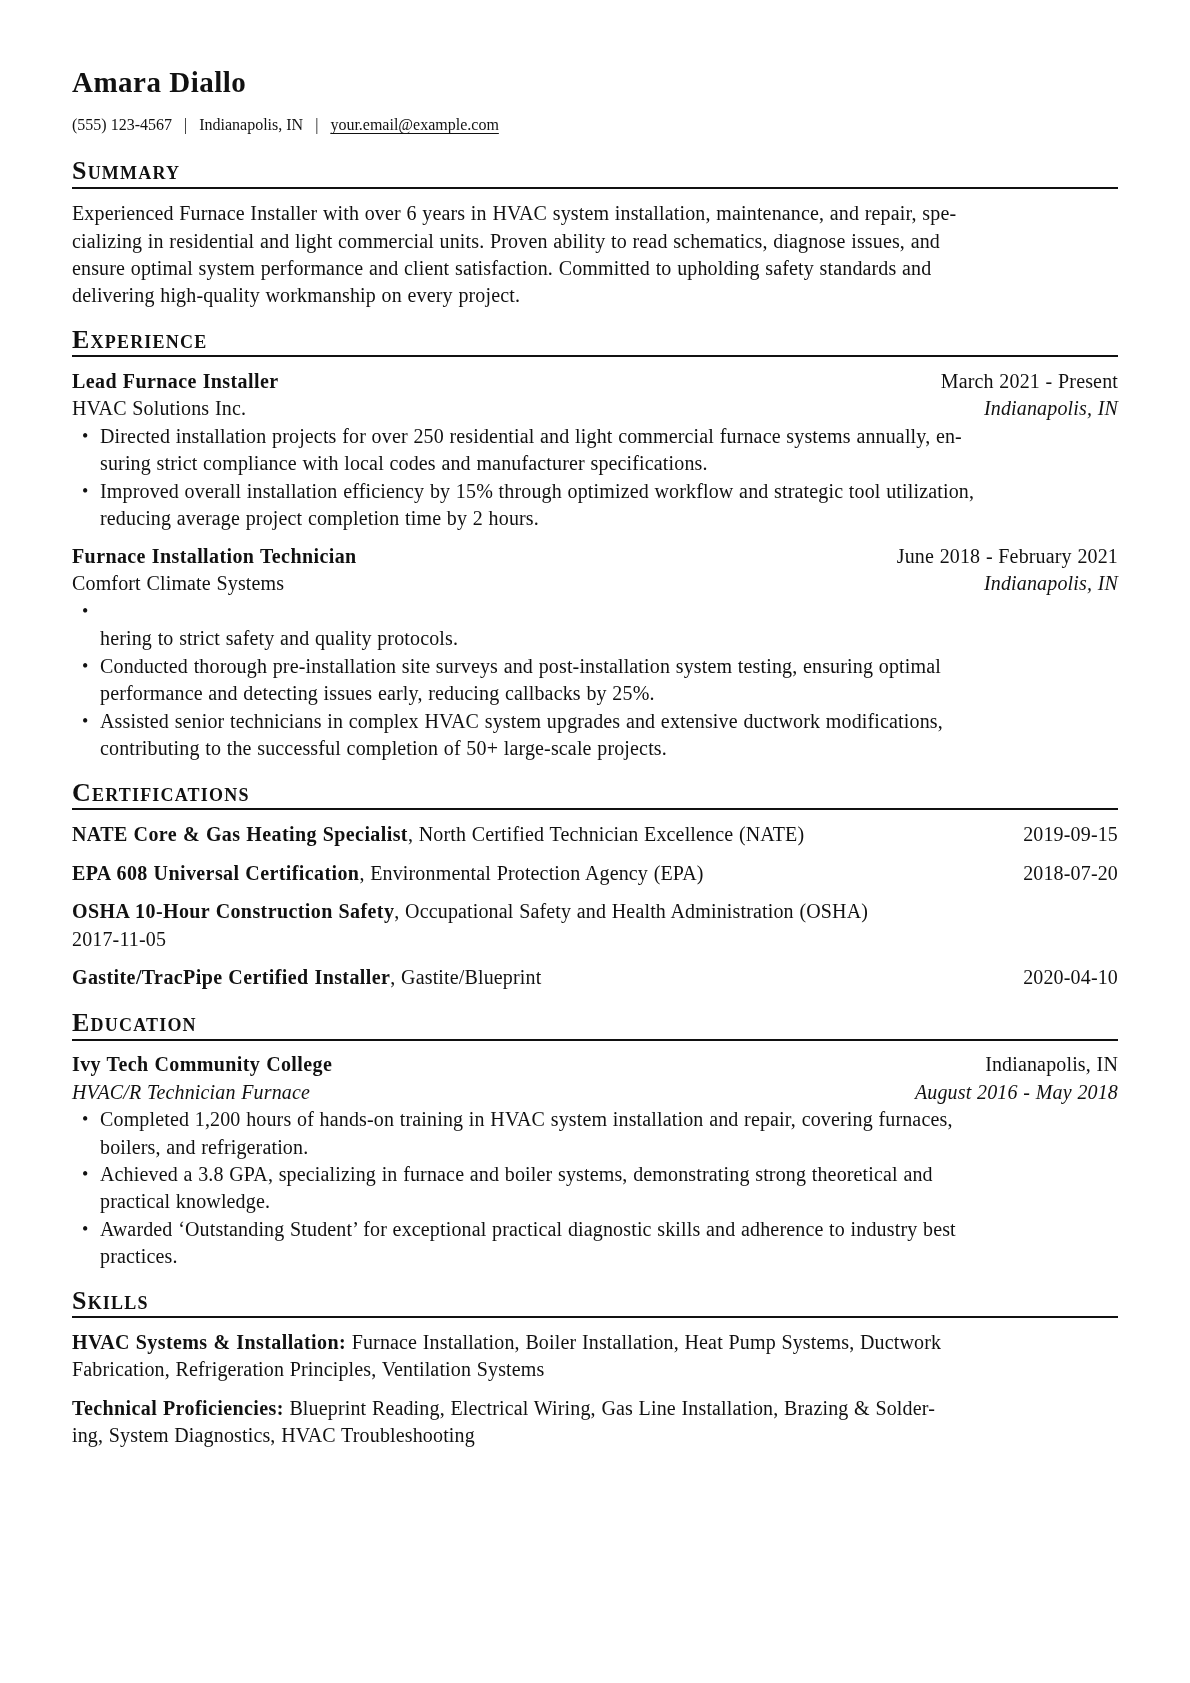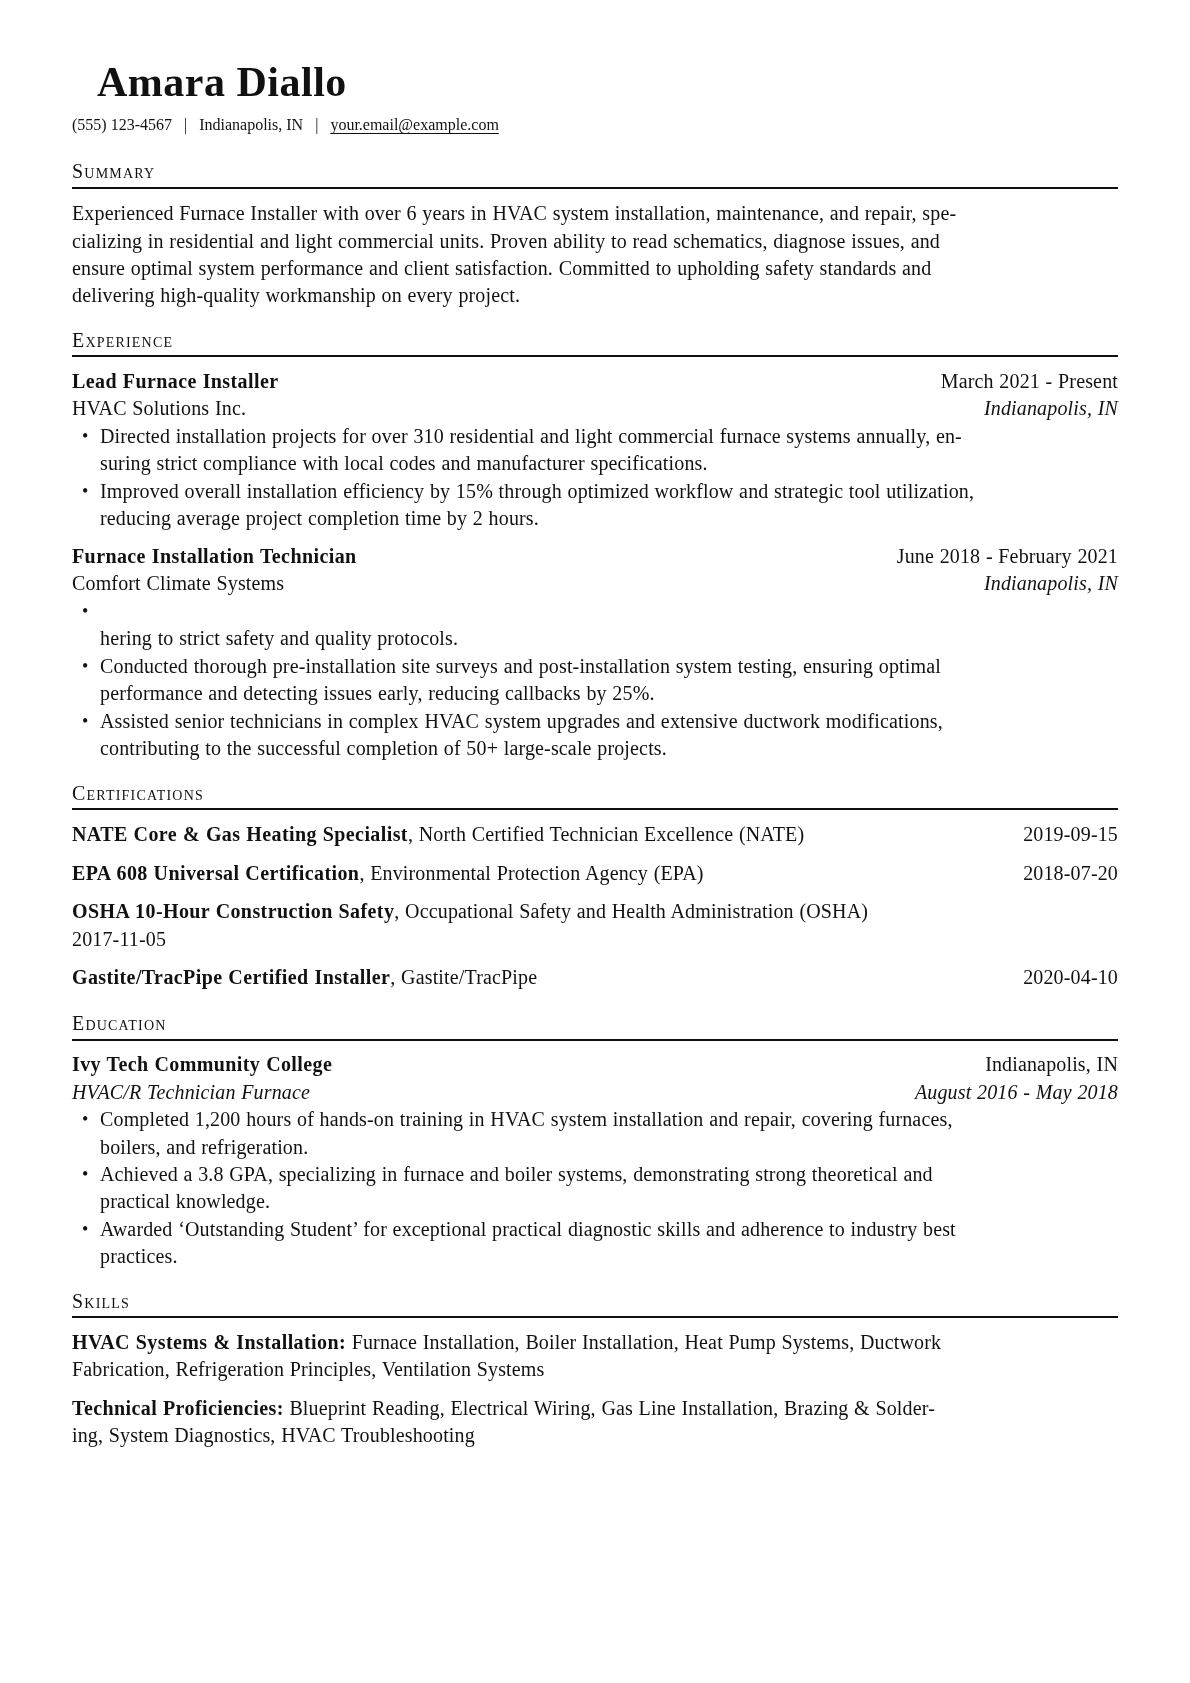--- a/index.html
+++ b/index.html
@@ -4,25 +4,25 @@
 <style>
   html, body { margin: 0; padding: 0; background: #ffffff; }
   body {
     width: 1190px; height: 1683px; position: relative; overflow: hidden;
     font-family: "Liberation Serif", "DejaVu Serif", serif;
     color: #111111;
   }
   .page { position: absolute; left: 72px; top: 0; width: 1046px; }
   .abs { position: absolute; left: 0; right: 0; white-space: nowrap; }
   .line { font-size: 20px; line-height: 24px; height: 24px; letter-spacing: 0.15px; word-spacing: 0.5px; }
-  .name { font-size: 42px; font-weight: bold; line-height: 48px; letter-spacing: 0.5px; margin-left: 25px; }
+  .name { font-size: 29px; font-weight: bold; line-height: 48px; letter-spacing: 0.5px; }
   .contact { font-size: 16px; line-height: 24px; }
   .contact .sep { display: inline-block; margin: 0 12px; }
   .contact .email { text-decoration: underline; text-underline-offset: 3px; text-decoration-thickness: 1px; }
-  .sec-title { font-size: 20px; font-weight: normal; font-variant: small-caps; letter-spacing: 1.2px; line-height: 26px; }
+  .sec-title { font-size: 26px; font-weight: bold; font-variant: small-caps; letter-spacing: 1.2px; line-height: 26px; }
   .rule { position: absolute; left: 0; width: 1046px; height: 2px; background: #111; }
   .row { display: flex; justify-content: space-between; }
   .bold { font-weight: bold; letter-spacing: 0.4px; }
   .ital { font-style: italic; }
   .bullet { position: absolute; left: 10px; font-size: 18px; }
   .indent { padding-left: 28px; }
 </style>
 </head>
 <body>
 
@@ -44,21 +44,21 @@
   <div class="rule" style="top:355px"></div>
 
   <div class="abs line row" style="top:369px">
     <span class="bold">Lead Furnace Installer</span>
     <span>March 2021 - Present</span>
   </div>
   <div class="abs line row" style="top:396px">
     <span>HVAC Solutions Inc.</span>
     <span class="ital">Indianapolis, IN</span>
   </div>
-  <div class="abs line" style="top:424px"><span class="bullet">•</span><span class="indent">Directed installation projects for over 310 residential and light commercial furnace systems annually, en-</span></div>
+  <div class="abs line" style="top:424px"><span class="bullet">•</span><span class="indent">Directed installation projects for over 250 residential and light commercial furnace systems annually, en-</span></div>
   <div class="abs line indent" style="top:451px">suring strict compliance with local codes and manufacturer specifications.</div>
   <div class="abs line" style="top:479px"><span class="bullet">•</span><span class="indent">Improved overall installation efficiency by 15% through optimized workflow and strategic tool utilization,</span></div>
   <div class="abs line indent" style="top:506px">reducing average project completion time by 2 hours.</div>
 
   <div class="abs line row" style="top:544px">
     <span class="bold">Furnace Installation Technician</span>
     <span>June 2018 - February 2021</span>
   </div>
   <div class="abs line row" style="top:571px">
     <span>Comfort Climate Systems</span>
@@ -79,21 +79,21 @@
   </div>
   <div class="abs line row" style="top:861px">
     <span><span class="bold">EPA 608 Universal Certification</span><span>, Environmental Protection Agency (EPA)</span></span>
     <span>2018-07-20</span>
   </div>
   <div class="abs line" style="top:899px">
     <span class="bold">OSHA 10-Hour Construction Safety</span><span>, Occupational Safety and Health Administration (OSHA)</span>
   </div>
   <div class="abs line" style="top:927px">2017-11-05</div>
   <div class="abs line row" style="top:965px">
-    <span><span class="bold">Gastite/TracPipe Certified Installer</span><span>, Gastite/TracPipe</span></span>
+    <span><span class="bold">Gastite/TracPipe Certified Installer</span><span>, Gastite/Blueprint</span></span>
     <span>2020-04-10</span>
   </div>
 
   <div class="abs sec-title" style="top:1010px">Education</div>
   <div class="rule" style="top:1039px"></div>
   <div class="abs line row" style="top:1052px">
     <span class="bold">Ivy Tech Community College</span>
     <span>Indianapolis, IN</span>
   </div>
   <div class="abs line row ital" style="top:1080px">

